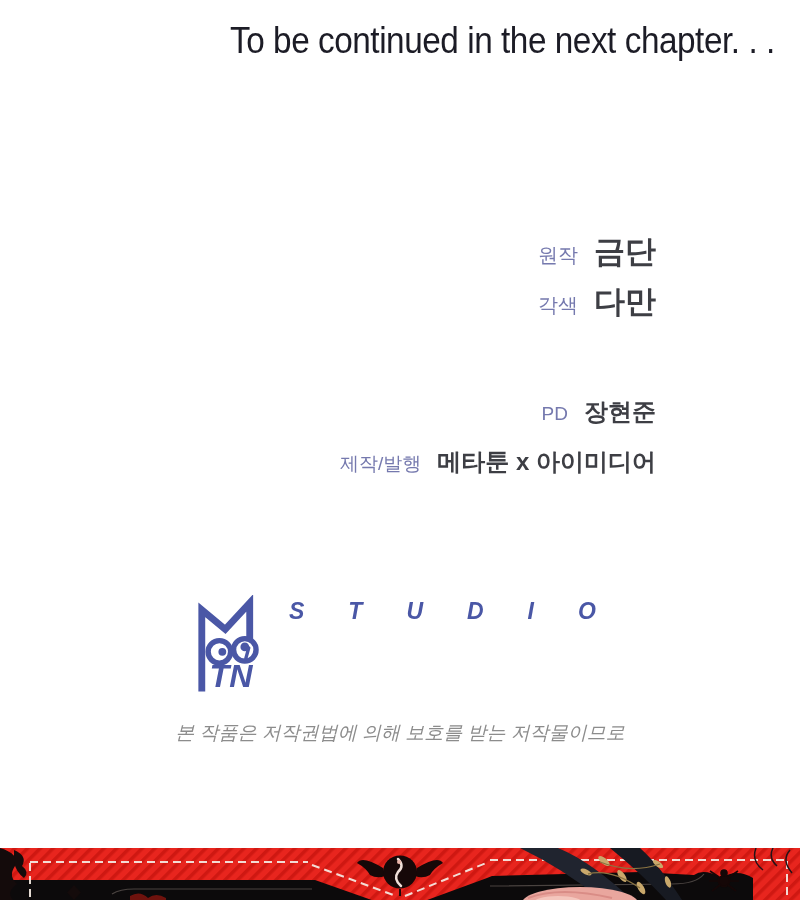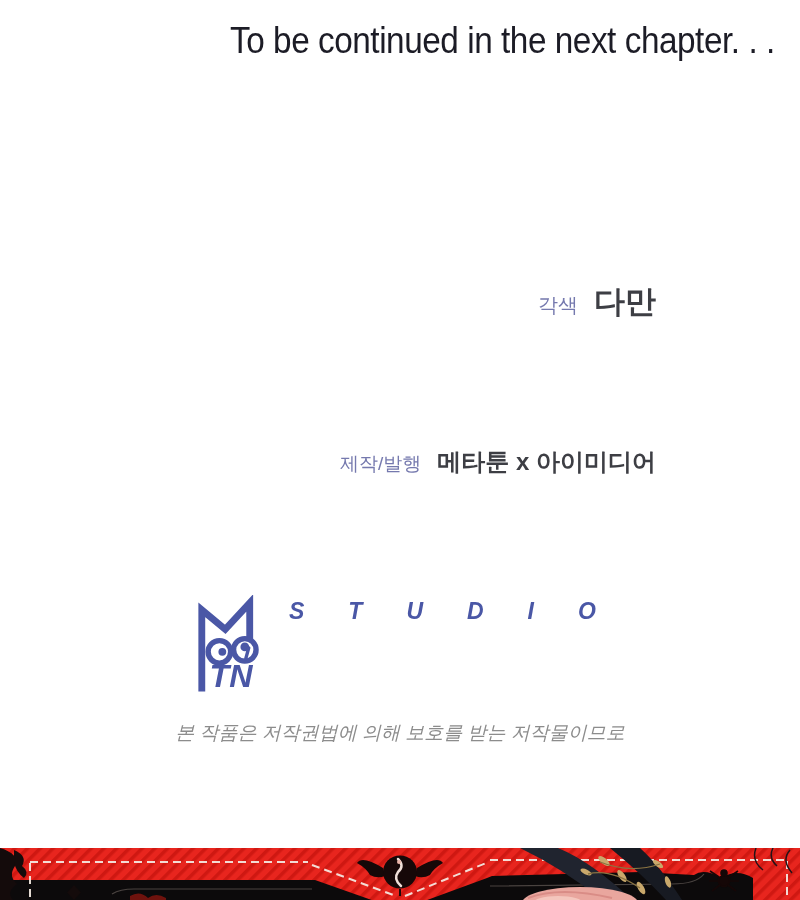--- a/index.html
+++ b/index.html
@@ -49,23 +49,31 @@
   .artwork { position:absolute; left:0; top:848px; width:800px; height:52px; }
   .artwork svg { display:block; }
 </style>
 </head>
 <body>
 
 <div class="page">
 
   <div class="continued">To be continued in the next chapter. . .</div>
 
+  <div class="credit-row row-lg r1">
+    <span class="clabel">원작</span>
+    <span class="cvalue">금단</span>
+  </div>
   <div class="credit-row row-lg r2">
     <span class="clabel">각색</span>
     <span class="cvalue">다만</span>
+  </div>
+  <div class="credit-row row-sm r4">
+    <span class="clabel">PD</span>
+    <span class="cvalue">장현준</span>
   </div>
   <div class="credit-row row-sm r5">
     <span class="clabel">제작/발행</span>
     <span class="cvalue">메타툰 x 아이미디어</span>
   </div>
 
   <div class="logo">
     <svg class="logo-icon" viewBox="0 0 90 98" xmlns="http://www.w3.org/2000/svg">
       <path d="M9,94 L9,14 L33,34 L58,7 L58,50" fill="none" stroke="#4a57a6" stroke-width="7" stroke-linejoin="miter" stroke-linecap="square"></path>
       <circle cx="27" cy="57" r="11.5" fill="#ffffff" stroke="#4a57a6" stroke-width="5.5"></circle>

